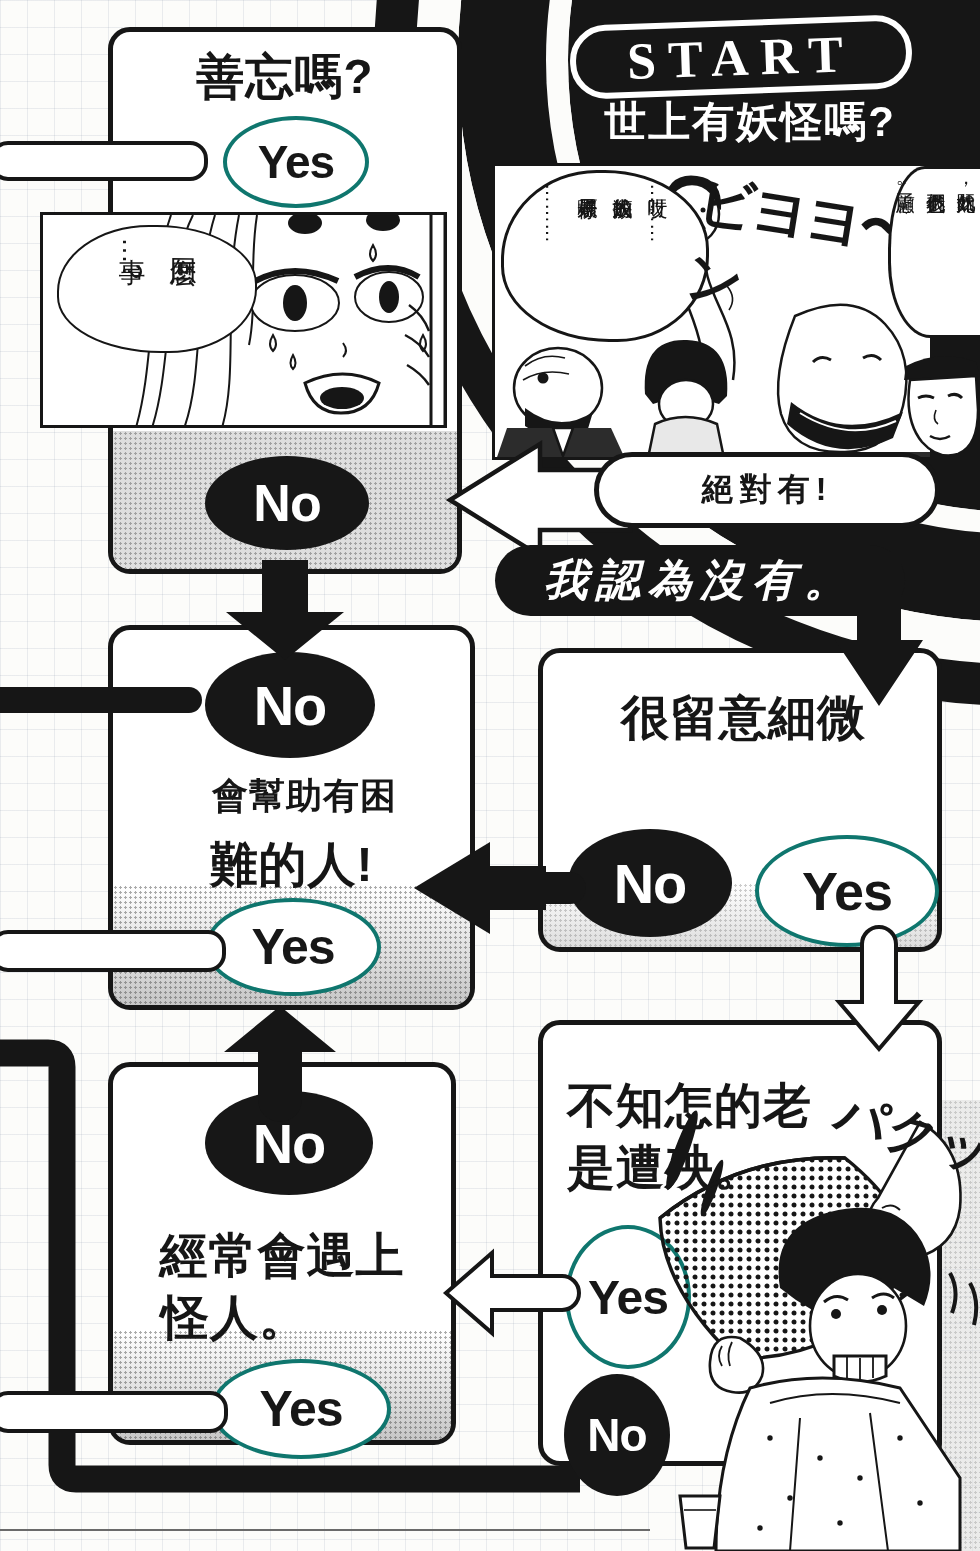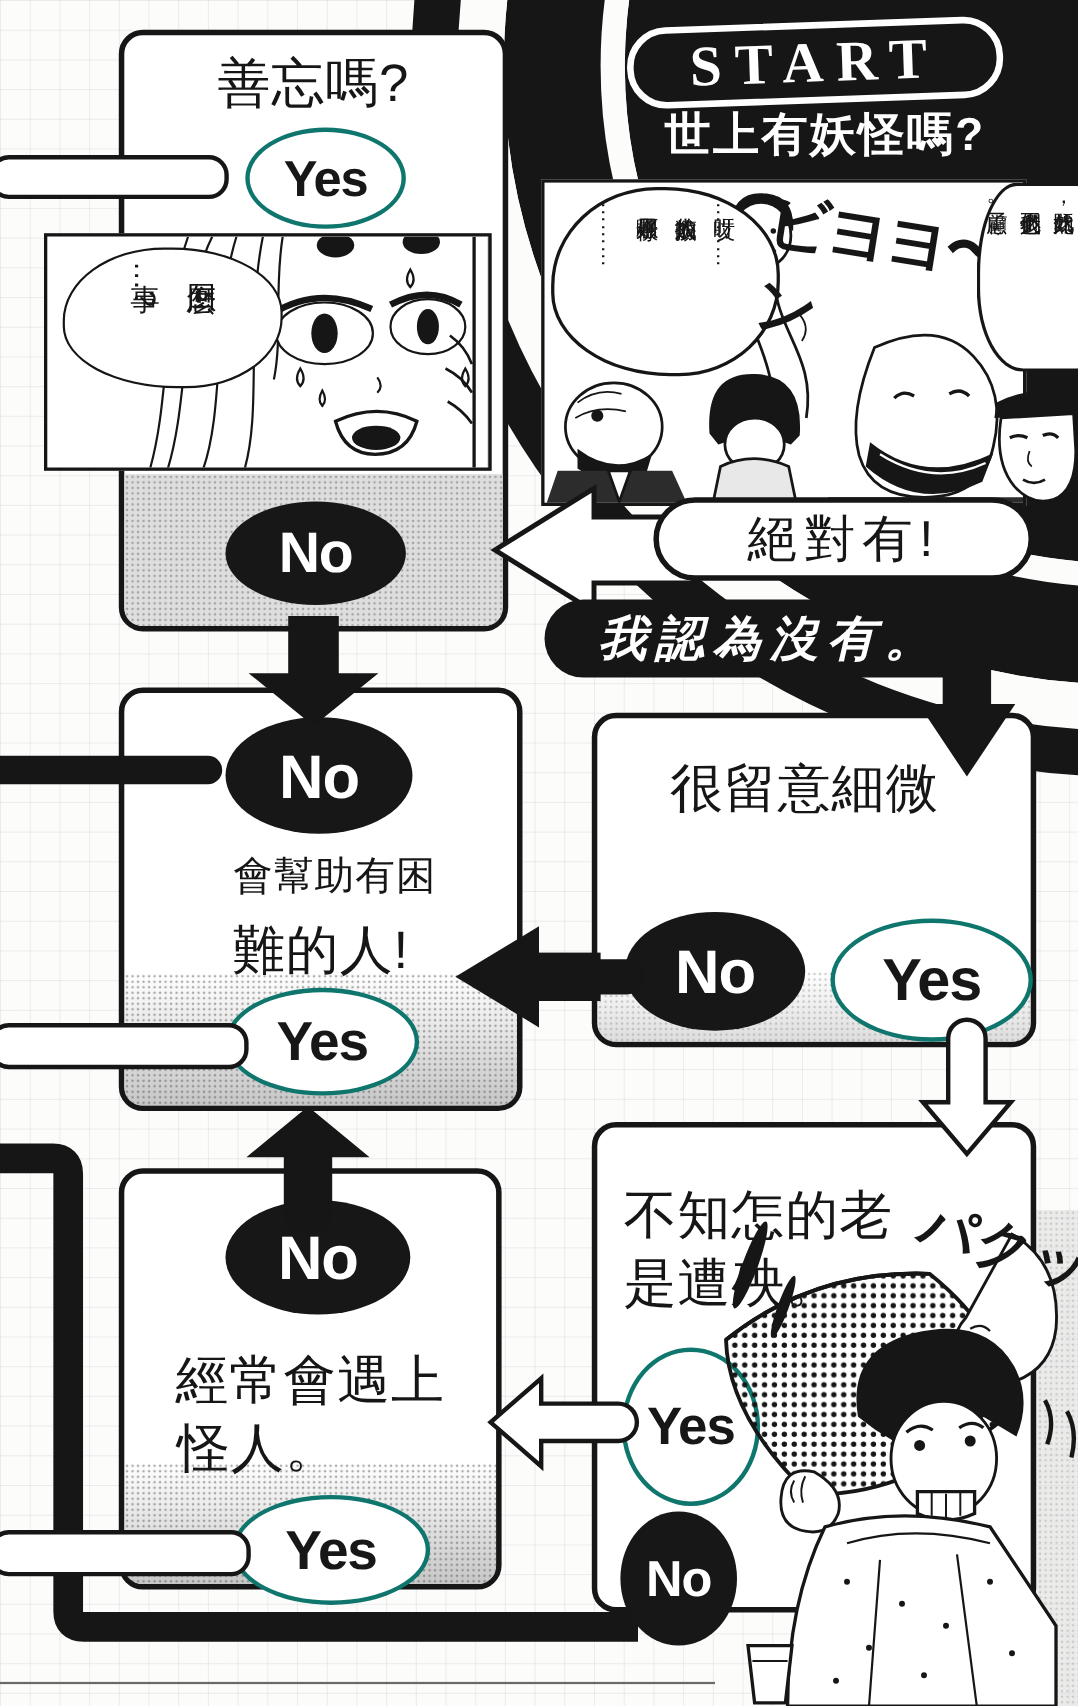--- a/index.html
+++ b/index.html
@@ -9,21 +9,21 @@
     background-image:
       linear-gradient(rgba(110,125,150,.13) 1px, transparent 1px),
       linear-gradient(90deg, rgba(110,125,150,.13) 1px, transparent 1px);
     background-size:27px 27px;
     font-family:"Liberation Sans", sans-serif;color:#161616;
   }
   .abs{position:absolute;}
   svg{display:block;}
   
   .flowbox{position:absolute;background:#fff;border:5px solid #161616;border-radius:22px;}
-  .qtext{position:absolute;font-weight:normal;letter-spacing:1px;line-height:1.22;}
+  .qtext{position:absolute;font-weight:bold;letter-spacing:1px;line-height:1.22;}
   .oval{position:absolute;border-radius:50%;display:flex;align-items:center;justify-content:center;
         font-weight:bold;letter-spacing:-1px;}
   .oval.black{background:#171717;color:#fff;}
   .oval.white{background:#fff;border:4px solid #0f766e;color:#171717;}
   .fade-bottom{position:absolute;left:0;right:0;bottom:0;border-radius:0 0 16px 16px;
      background-image:radial-gradient(circle, rgba(70,70,70,.45) 1px, transparent 1.4px),
                       linear-gradient(180deg, rgba(214,214,214,0), rgba(196,196,196,.95));
      background-size:5px 5px, 100% 100%;}
   .solid-tone{background-color:#dedede;
      background-image:radial-gradient(circle, rgba(70,70,70,.4) 1px, transparent 1.4px);
@@ -154,21 +154,21 @@
   <div class="flowbox" style="left:108px;top:625px;width:357px;height:375px;z-index:3;">
     <div class="fade-bottom" style="height:120px;"></div>
     <div class="oval black" style="left:92px;top:22px;width:170px;height:106px;font-size:56px;">No</div>
     <div class="qtext" style="left:0;right:0;top:144px;text-align:center;font-size:36px;margin-left:26px;">會幫助有困</div>
     <div class="qtext" style="left:0;right:0;top:206px;text-align:center;font-size:48px;">難的人!</div>
     <div class="oval white" style="left:92px;top:268px;width:168px;height:90px;font-size:50px;">Yes</div>
   </div>
 
   <div class="flowbox" style="left:538px;top:648px;width:394px;height:294px;z-index:3;">
     <div class="fade-bottom" style="height:64px;opacity:.6;"></div>
-    <div class="qtext" style="left:66px;top:36px;font-size:48px;">很留意細微</div>
+    <div class="qtext" style="left:78px;top:36px;font-size:48px;">很留意細微</div>
     <div class="oval black" style="left:25px;top:176px;width:164px;height:108px;font-size:56px;">No</div>
     <div class="oval white" style="left:212px;top:182px;width:176px;height:104px;font-size:54px;">Yes</div>
   </div>
 
   <div class="flowbox" style="left:538px;top:1020px;width:394px;height:436px;z-index:3;">
     <div class="qtext" style="left:24px;top:52px;font-size:48px;">不知怎的老</div>
     <div class="qtext" style="left:24px;top:114px;font-size:48px;">是遭殃。</div>
     <div class="oval white" style="left:22px;top:200px;width:118px;height:136px;font-size:48px;">Yes</div>
   </div>
 
@@ -178,21 +178,21 @@
     <div class="qtext" style="left:0;right:0;top:160px;text-align:center;font-size:48px;">經常會遇上</div>
     <div class="qtext" style="left:48px;top:222px;font-size:48px;">怪人。</div>
     <div class="oval white" style="left:98px;top:292px;width:172px;height:92px;font-size:50px;">Yes</div>
   </div>
 
   <svg class="abs" style="left:0;top:0;z-index:5;pointer-events:none;" width="980" height="1551" viewBox="0 0 980 1551">
     <path d="M630,470 L540,470 L540,444 L450,500 L540,556 L540,530 L630,530 Z" fill="#fff" stroke="#161616" stroke-width="4.5"></path>
   </svg>
   <div class="abs" style="left:594px;top:452px;width:336px;height:66px;background:#fff;border:5px solid #161616;border-radius:40px;
               z-index:5;display:flex;align-items:center;justify-content:center;">
-    <span style="font-size:46px;font-weight:normal;letter-spacing:6px;">絕對有!</span>
+    <span style="font-size:32px;font-weight:bold;letter-spacing:6px;">絕對有!</span>
   </div>
   <div class="abs" style="left:495px;top:545px;width:410px;height:71px;background:#161616;border-radius:38px;z-index:5;
               display:flex;align-items:center;justify-content:center;">
     <span style="color:#fff;font-size:44px;font-weight:bold;letter-spacing:8px;font-style:italic;">我認為沒有。</span>
   </div>
 
   <div class="capsule-white" style="left:-10px;top:141px;width:210px;height:32px;z-index:7;"></div>
   <div class="bar-black" style="left:0;top:687px;width:202px;height:26px;border-radius:0 13px 13px 0;z-index:5;"></div>
   <div class="capsule-white" style="left:-10px;top:930px;width:228px;height:34px;z-index:7;"></div>
   <div class="capsule-white" style="left:-10px;top:1391px;width:230px;height:34px;z-index:7;"></div>

